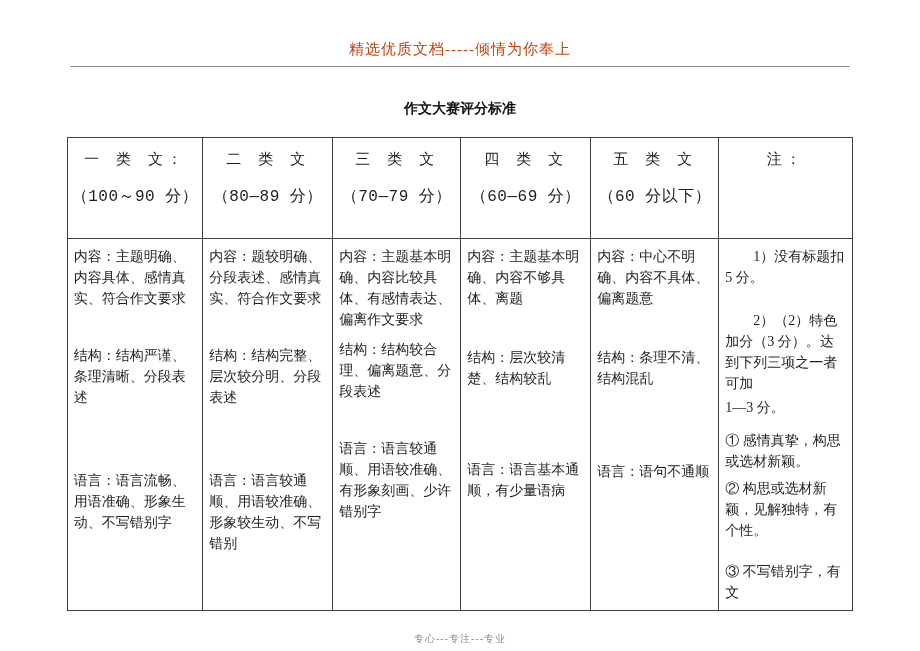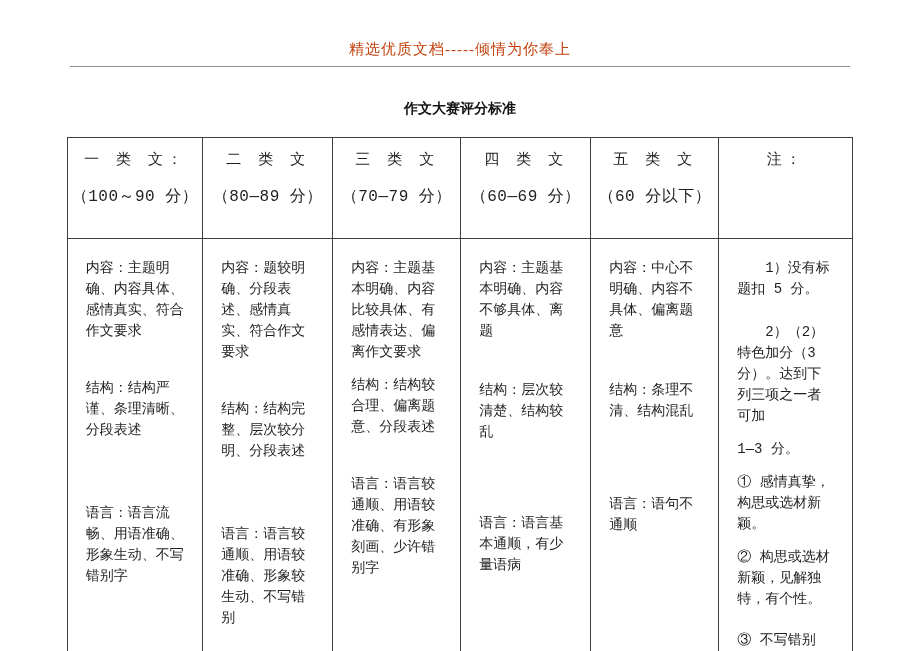--- a/index.html
+++ b/index.html
@@ -59,21 +59,21 @@
     letter-spacing: 0.5px;
     white-space: nowrap;
   }
   .score-table td {
     vertical-align: top;
     padding: 7px 6px;
     height: 290px;
     font-size: 14px;
     line-height: 21px;
   }
-  .score-table td p { margin: 12px; font-family: Liberation Mono, monospace; }
+  .score-table td p { margin: 0; }
   .indent { text-indent: 2em; }
   .footer-watermark {
     margin-top: 21px;
     text-align: center;
     font-size: 10px;
     color: #8c8c8c;
     letter-spacing: 1px;
   }
 </style>
 </head>

